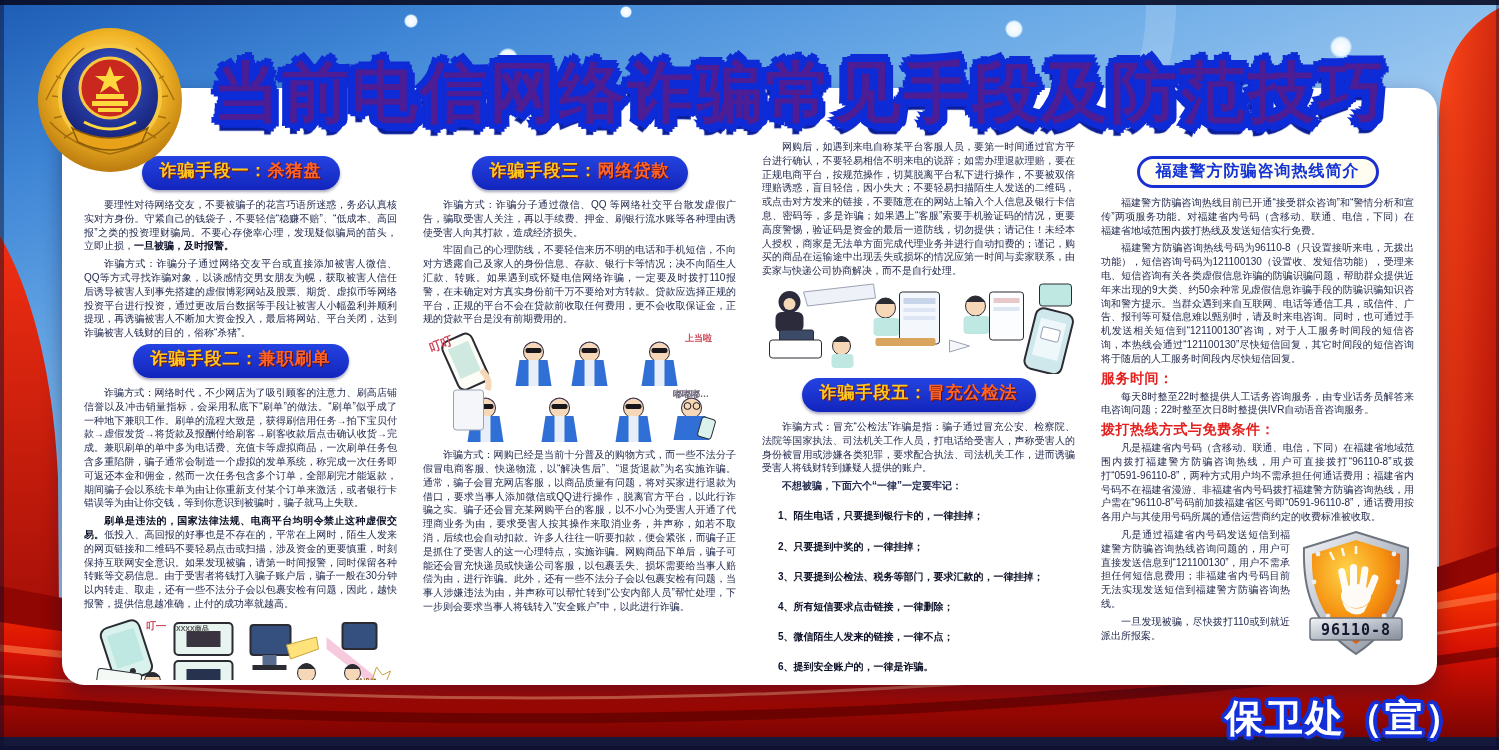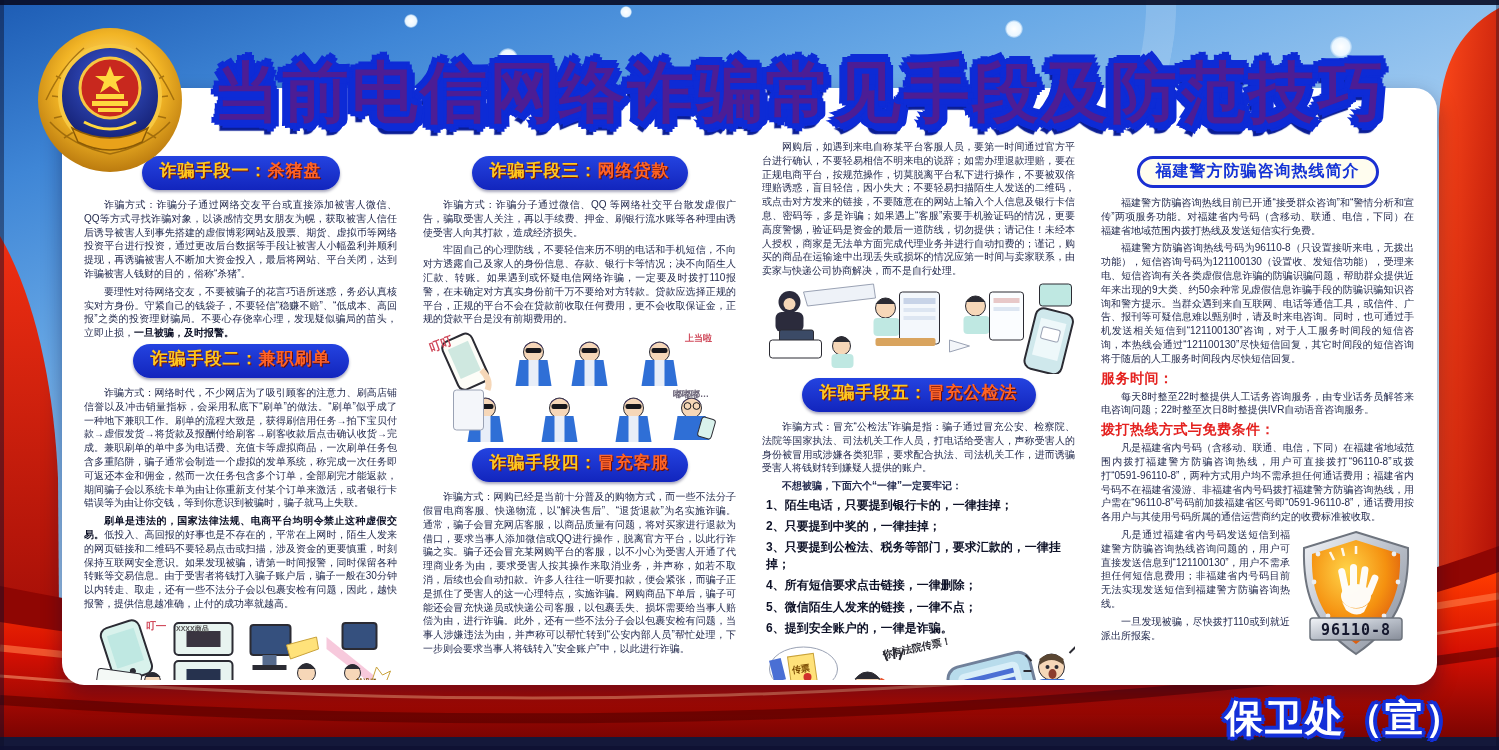--- a/index.html
+++ b/index.html
@@ -46,21 +46,21 @@
   .pill .nm{color:#ff6426;text-shadow:1px 1px 0 #6e0c00;}
   .pill-hot{display:block;width:max-content;margin:0 auto 8px;padding:2px 16px 3px;
     background:#fffdef;border:3px solid #1b30d2;border-radius:18px;
     font-size:16px;font-weight:bold;color:#1433d6;letter-spacing:1px;white-space:nowrap;}
 
   
   .p{font-size:10px;line-height:1.38;text-align:justify;color:#232a4e;margin:0 0 4px;text-indent:2em;}
   .p b{color:#0c1026;}
   .redhead{color:#e4201e;font-weight:bold;font-size:14px;margin:2px 0 2px;letter-spacing:.5px;}
   .rules{margin:0 0 2px;}
-  .rules .r{font-size:12px;line-height:1.42;font-weight:bold;color:#0c1026;margin:4px;}
+  .rules .r{font-size:10px;line-height:1.42;font-weight:bold;color:#0c1026;margin:16px;}
   .rintro{font-size:10px;line-height:1.42;color:#232a4e;margin:0;text-indent:2em;font-weight:bold;}
 
   
   .cartoon{position:relative;width:100%;}
   .cap{position:absolute;font-size:8px;color:#33304a;font-weight:bold;white-space:nowrap;}
 
   
   .shield-wrap{float:right;width:116px;height:126px;margin:2px 0 2px 8px;position:relative;}
   .shield-num{position:absolute;left:0;right:0;top:91px;text-align:center;
     font-size:15px;font-weight:900;color:#15182e;letter-spacing:1px;
@@ -156,22 +156,22 @@
 <div class="main-title">当前电信网络诈骗常见手段及防范技巧</div>
 
 <div class="board"></div>
 
 <div class="columns">
 
   <div class="col col-pad">
     <div class="pill">
       <span class="tag">诈骗手段一：</span><span class="nm">杀猪盘</span>
     </div>
+    <p class="p"><span>要理性对待网络交友，不要被骗子的花言巧语所迷惑，务必认真核实对方身份。守紧自己的钱袋子，不要轻信“稳赚不赔”、“低成本、高回报”之类的投资理财骗局。不要心存侥幸心理，发现疑似骗局的苗头，立即止损，</span><b>一旦被骗，及时报警。</b></p>
     <p class="p">诈骗方式：诈骗分子通过网络交友平台或直接添加被害人微信、QQ等方式寻找诈骗对象，以谈感情交男女朋友为幌，获取被害人信任后诱导被害人到事先搭建的虚假博彩网站及股票、期货、虚拟币等网络投资平台进行投资，通过更改后台数据等手段让被害人小幅盈利并顺利提现，再诱骗被害人不断加大资金投入，最后将网站、平台关闭，达到诈骗被害人钱财的目的，俗称“杀猪”。</p>
-    <p class="p"><span>要理性对待网络交友，不要被骗子的花言巧语所迷惑，务必认真核实对方身份。守紧自己的钱袋子，不要轻信“稳赚不赔”、“低成本、高回报”之类的投资理财骗局。不要心存侥幸心理，发现疑似骗局的苗头，立即止损，</span><b>一旦被骗，及时报警。</b></p>
     <div class="pill">
       <span class="tag">诈骗手段二：</span><span class="nm">兼职刷单</span>
     </div>
     <p class="p">诈骗方式：网络时代，不少网店为了吸引顾客的注意力、刷高店铺信誉以及冲击销量指标，会采用私底下“刷单”的做法。“刷单”似乎成了一种地下兼职工作。刷单的流程大致是，获得刷信用任务→拍下宝贝付款→虚假发货→将货款及报酬付给刷客→刷客收款后点击确认收货→完成。兼职刷单的单中多为电话费、充值卡等虚拟商品，一次刷单任务包含多重陷阱，骗子通常会制造一个虚拟的发单系统，称完成一次任务即可返还本金和佣金，然而一次任务包含多个订单，全部刷完才能返款，期间骗子会以系统卡单为由让你重新支付某个订单来激活，或者银行卡错误等为由让你交钱，等到你意识到被骗时，骗子就马上失联。</p>
     <p class="p"><b>刷单是违法的，国家法律法规、电商平台均明令禁止这种虚假交易。</b><span>低投入、高回报的好事也是不存在的，平常在上网时，陌生人发来的网页链接和二维码不要轻易点击或扫描，涉及资金的更要慎重，时刻保持互联网安全意识。如果发现被骗，请第一时间报警，同时保留各种转账等交易信息。由于受害者将钱打入骗子账户后，骗子一般在30分钟以内转走、取走，还有一些不法分子会以包裹安检有问题，因此，越快报警，提供信息越准确，止付的成功率就越高。</span></p>
 
     <div class="cartoon" style="height:84px;">
       <svg width="100%" height="84" viewBox="0 0 300 84">
         <g transform="rotate(-18 35 30)">
             <rect x="14" y="8" width="40" height="56" rx="8" fill="#d9f2ec" stroke="#2b2b33" stroke-width="2"></rect>
@@ -242,23 +242,20 @@
             <path d="M-14,8 L14,8 L18,32 L-18,32 Z" fill="#2f6fd6"></path>
             <rect x="8" y="10" width="14" height="20" rx="3" fill="#d9f2ec" stroke="#2b2b33" transform="rotate(16 15 20)"></rect>
           </g>
         <rect x="24" y="60" width="30" height="40" rx="3" fill="#f4f6fa" stroke="#9aa2b4"></rect>
       </svg>
       <span class="cap" style="left:6px;top:6px;font-size:12px;color:#d0495a;transform:rotate(-20deg);">叮叮</span>
       <span class="cap" style="left:250px;top:58px;font-size:9px;color:#6b6478;">嘟嘟嘟…</span>
       <span class="cap" style="left:262px;top:2px;font-size:9px;color:#d0495a;">上当啦</span>
     </div>
 
-    <div class="pill">
-      <span class="tag">诈骗手段四：</span><span class="nm">冒充客服</span>
-    </div>
     <p class="p">诈骗方式：网购已经是当前十分普及的购物方式，而一些不法分子假冒电商客服、快递物流，以“解决售后”、“退货退款”为名实施诈骗。通常，骗子会冒充网店客服，以商品质量有问题，将对买家进行退款为借口，要求当事人添加微信或QQ进行操作，脱离官方平台，以此行诈骗之实。骗子还会冒充某网购平台的客服，以不小心为受害人开通了代理商业务为由，要求受害人按其操作来取消业务，并声称，如若不取消，后续也会自动扣款。许多人往往一听要扣款，便会紧张，而骗子正是抓住了受害人的这一心理特点，实施诈骗。网购商品下单后，骗子可能还会冒充快递员或快递公司客服，以包裹丢失、损坏需要给当事人赔偿为由，进行诈骗。此外，还有一些不法分子会以包裹安检有问题，当事人涉嫌违法为由，并声称可以帮忙转到“公安内部人员”帮忙处理，下一步则会要求当事人将钱转入“安全账户”中，以此进行诈骗。</p>
   </div>
 
   <div class="col">
     <p class="p">网购后，如遇到来电自称某平台客服人员，要第一时间通过官方平台进行确认，不要轻易相信不明来电的说辞；如需办理退款理赔，要在正规电商平台，按规范操作，切莫脱离平台私下进行操作，不要被双倍理赔诱惑，盲目轻信，因小失大；不要轻易扫描陌生人发送的二维码，或点击对方发来的链接，不要随意在的网站上输入个人信息及银行卡信息、密码等，多是诈骗；如果遇上“客服”索要手机验证码的情况，更要高度警惕，验证码是资金的最后一道防线，切勿提供；请记住！未经本人授权，商家是无法单方面完成代理业务并进行自动扣费的；谨记，购买的商品在运输途中出现丢失或损坏的情况应第一时间与卖家联系，由卖家与快递公司协商解决，而不是自行处理。</p>
 
     <div class="cartoon" style="height:92px;margin:2px 0 4px;">
       <svg width="100%" height="92" viewBox="0 0 310 92">
         <g>
             <circle cx="26" cy="20" r="11" fill="#2b2b3c"></circle>

